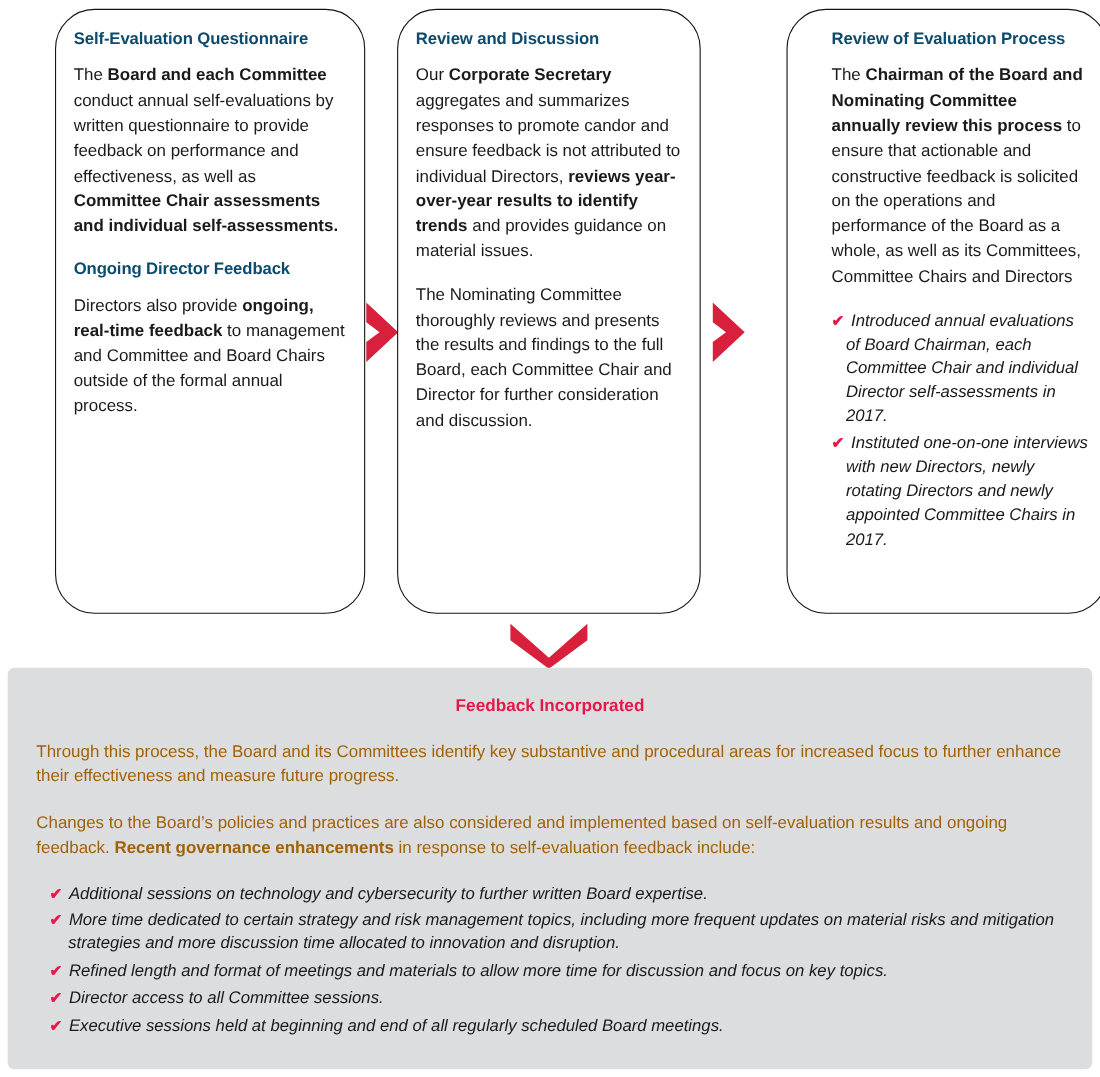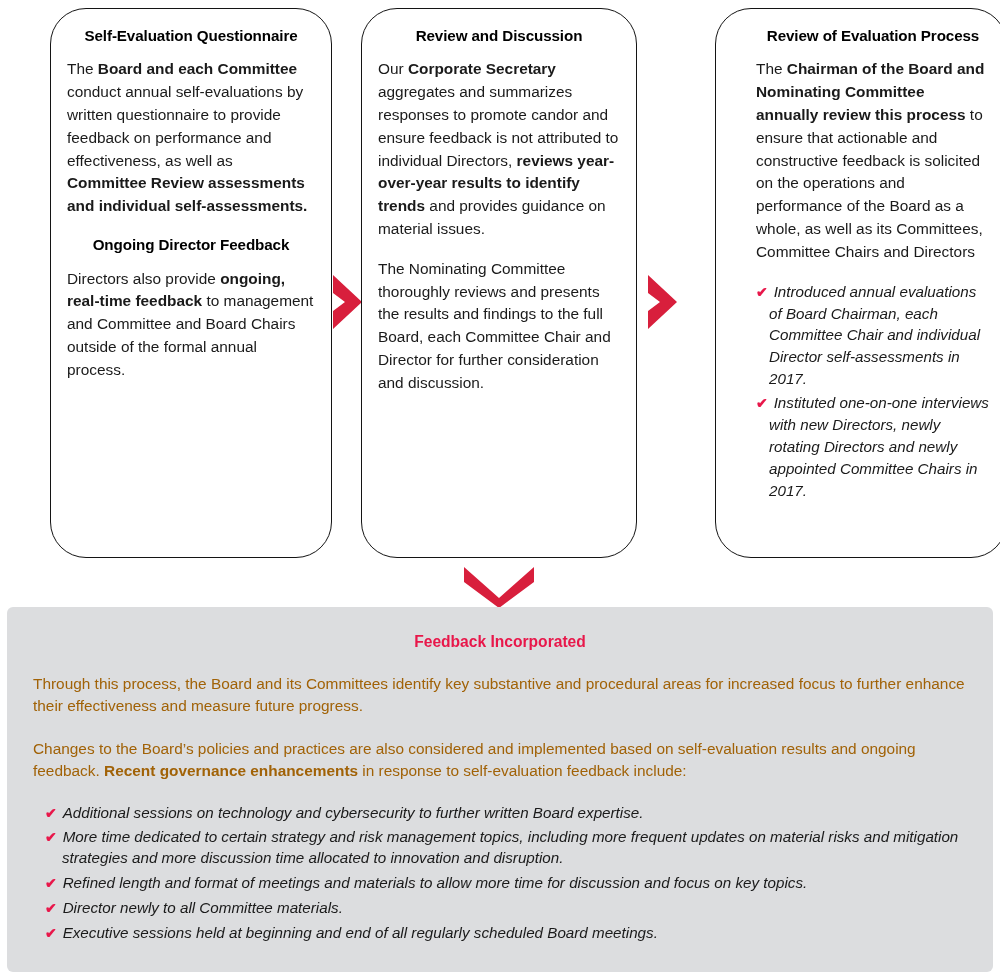--- a/index.html
+++ b/index.html
@@ -33,24 +33,23 @@
     background: #ffffff;
     box-sizing: border-box;
     padding: 14px 16px 10px 16px;
   }
 
   #box-1 { left: 50px;  width: 282px; height: 550px; }
   #box-2 { left: 361px; width: 276px; height: 550px; }
   #box-3 { left: 715px; width: 292px; height: 550px; padding-left: 40px; }
 
   .box-heading {
-    color: #000000;
+    color: #0c4a6e;
     font-weight: bold;
     font-size: 15.2px;
-    text-align: center;
     letter-spacing: -0.1px;
     margin: 4px 0 14px 0;
     line-height: 1.15;
   }
 
   .box-heading.secondary {
     margin-top: 18px;
   }
 
   .box-para {
@@ -150,21 +149,21 @@
   }
   .panel-list li b { font-weight: normal; }
 </style>
 </head>
 <body>
 
 <div class="stage">
 
   <div class="flow-box" id="box-1">
     <div class="box-heading">Self-Evaluation Questionnaire</div>
-    <p class="box-para"><span>The </span><b>Board and each Committee</b><span> conduct annual self-evaluations by written questionnaire to provide feedback on performance and effectiveness, as well as </span><b>Committee Review assessments and individual self-assessments.</b></p>
+    <p class="box-para"><span>The </span><b>Board and each Committee</b><span> conduct annual self-evaluations by written questionnaire to provide feedback on performance and effectiveness, as well as </span><b>Committee Chair assessments and individual self-assessments.</b></p>
     <div class="box-heading secondary">Ongoing Director Feedback</div>
     <p class="box-para tight"><span>Directors also provide </span><b>ongoing, real-time feedback</b><span> to management and Committee and Board Chairs outside of the formal annual process.</span></p>
   </div>
 
   <div class="chev-right" id="chev-1">
     <svg viewBox="0 0 34 58" width="34" height="58" aria-hidden="true">
       <polygon points="3,2 32,29 3,56 3,38 15,29 3,20" fill="#D81F3C"></polygon>
     </svg>
   </div>
 
@@ -198,16 +197,16 @@
 </div>
 
 <div class="feedback-panel">
   <div class="panel-heading">Feedback Incorporated</div>
   <p class="panel-para"><span>Through this process, the Board and its Committees identify key substantive and procedural areas for increased focus to further enhance their effectiveness and measure future progress.</span></p>
   <p class="panel-para"><span>Changes to the Board’s policies and practices are also considered and implemented based on self-evaluation results and ongoing feedback.  </span><b>Recent governance enhancements</b><span> in response to self-evaluation feedback include:</span></p>
   <ul class="panel-list">
       <li><span class="tick">✔ </span><span><b>Additional sessions on technology and cybersecurity</b><span> to further written Board expertise.</span></span></li>
       <li><span class="tick">✔ </span><span><b>More time dedicated to certain strategy and risk management topics</b><span>, including more frequent updates on material risks and mitigation strategies and more discussion time allocated to innovation and disruption.</span></span></li>
       <li><span class="tick">✔ </span><span><b>Refined length and format of meetings and materials</b><span> to allow more time for discussion and focus on key topics.</span></span></li>
-      <li><span class="tick">✔ </span><span><span>Director </span><b>newly to all Committee materials</b><span>.</span></span></li>
+      <li><span class="tick">✔ </span><span><span>Director </span><b>access to all Committee sessions</b><span>.</span></span></li>
       <li><span class="tick">✔ </span><span><b>Executive sessions</b><span> held at beginning and end of all regularly scheduled Board meetings.</span></span></li>
     </ul>
 </div>
 
 </body></html>

